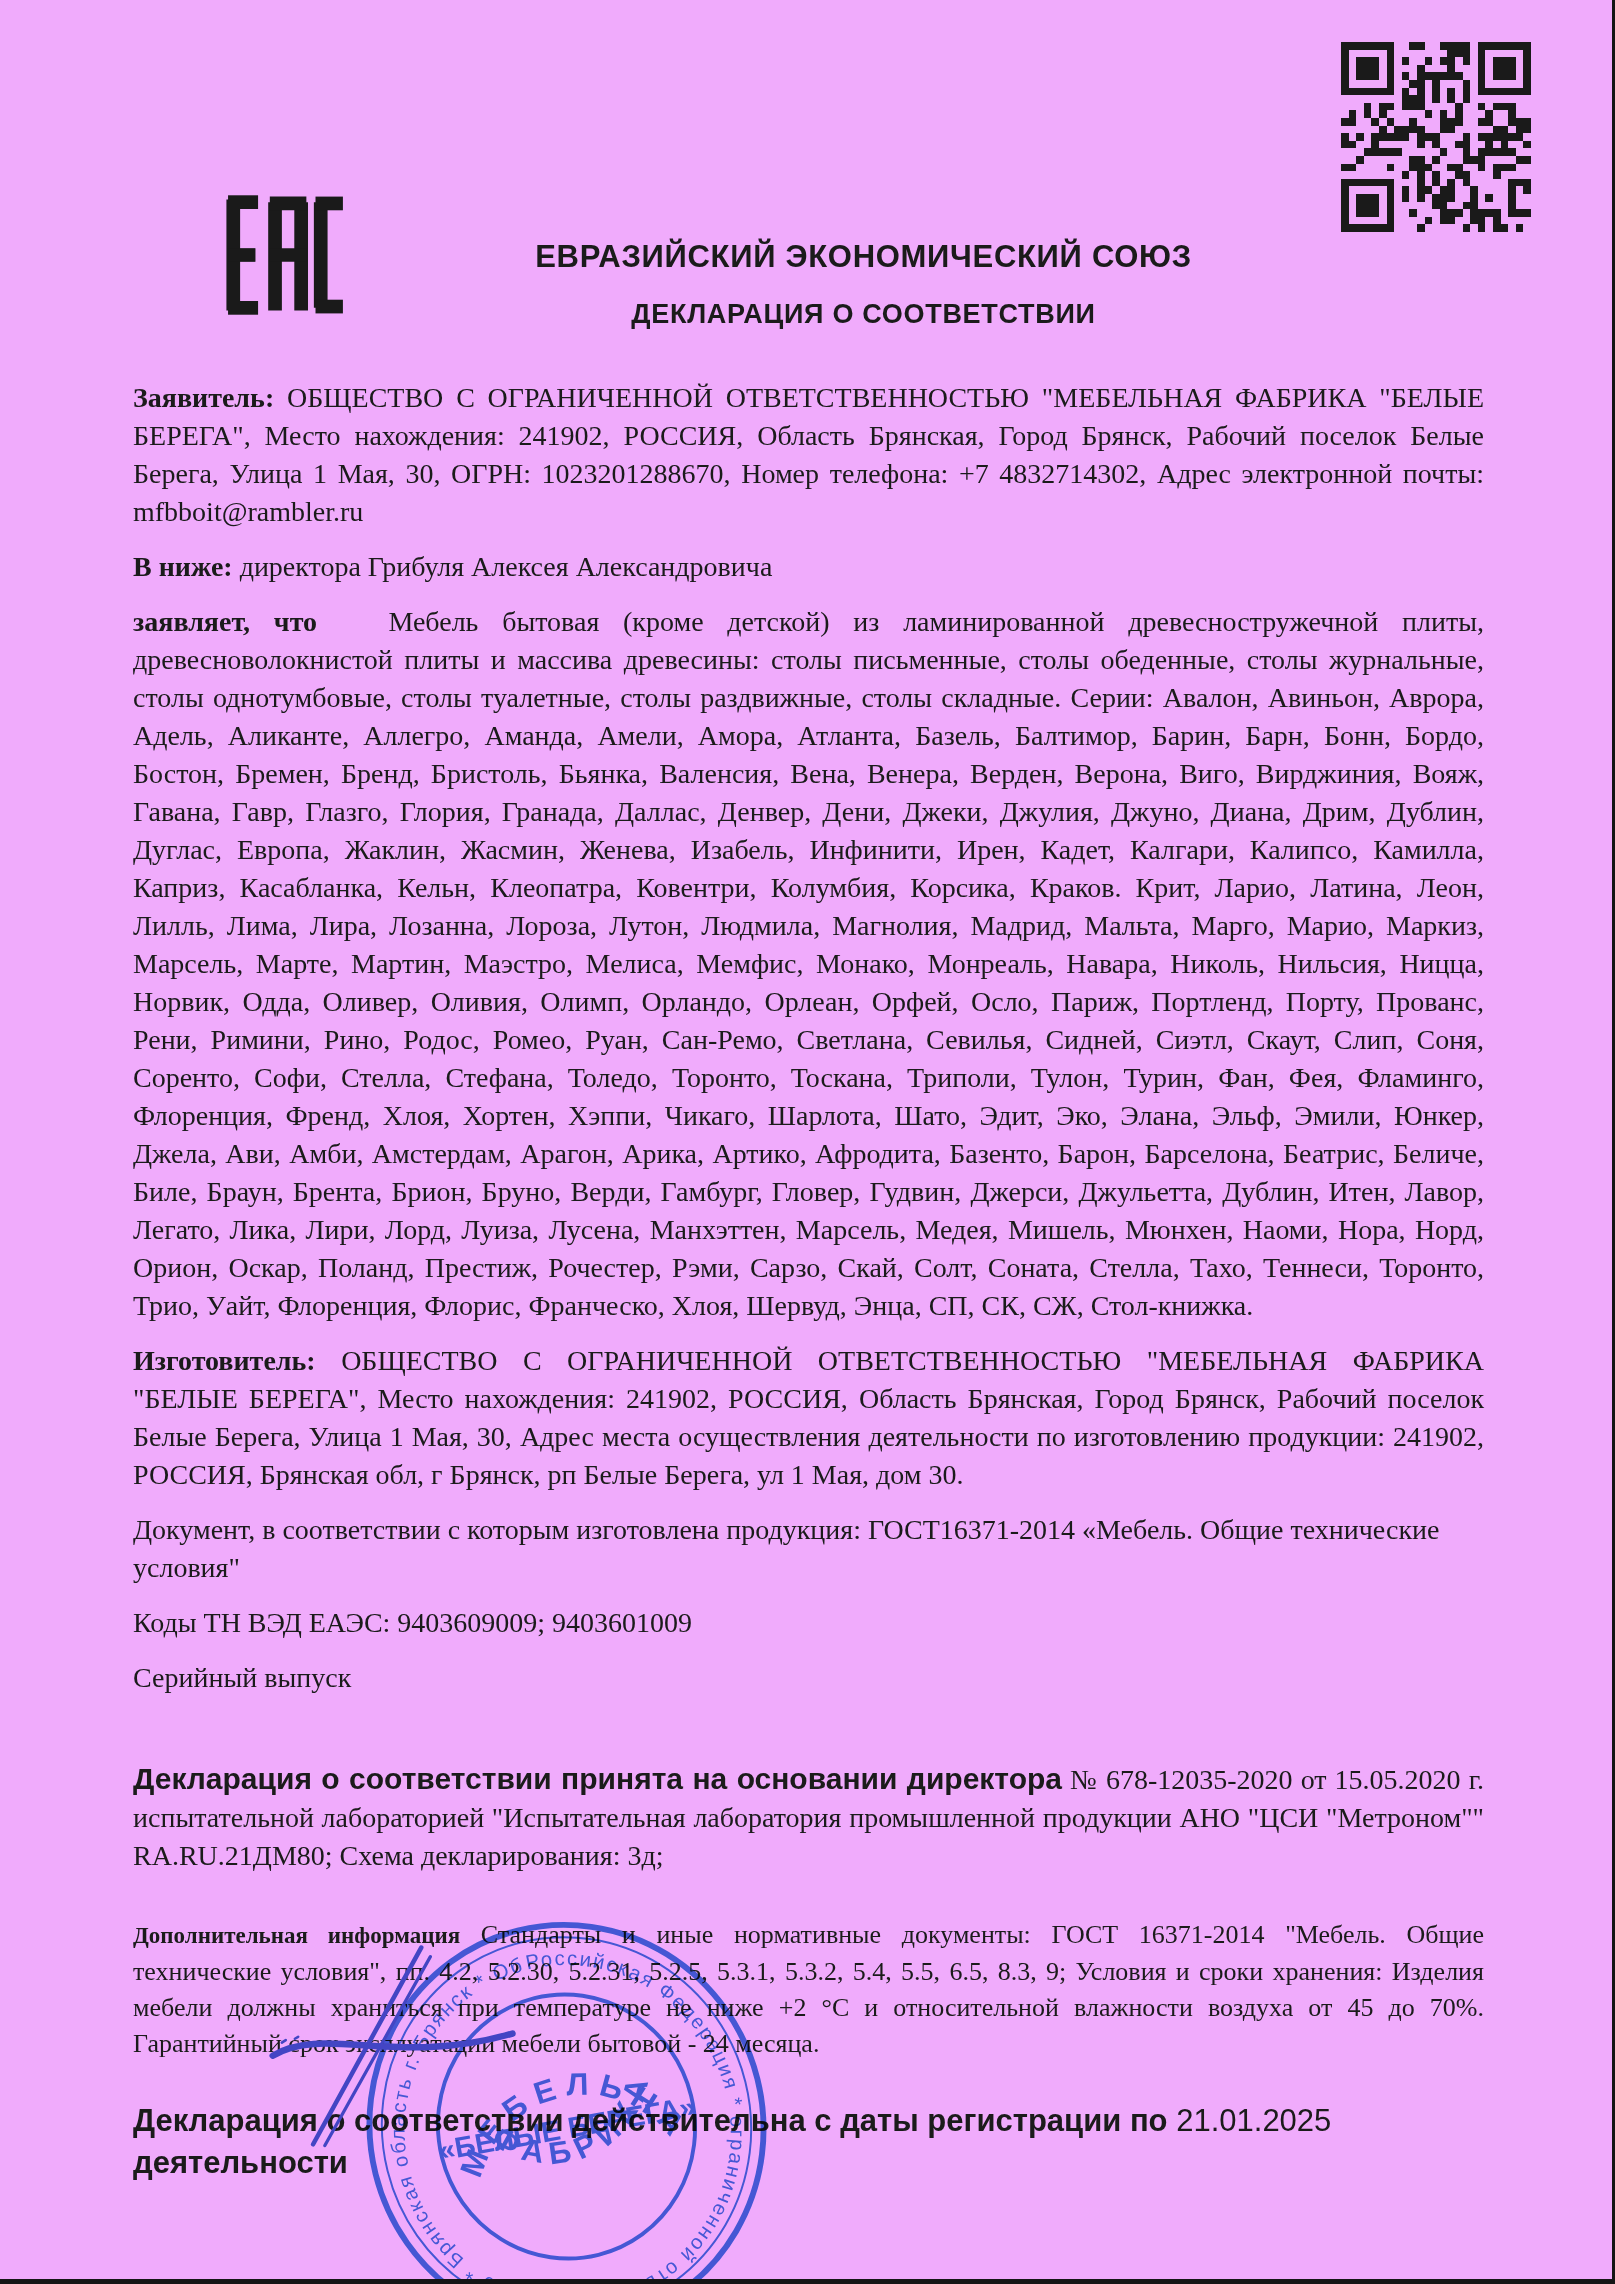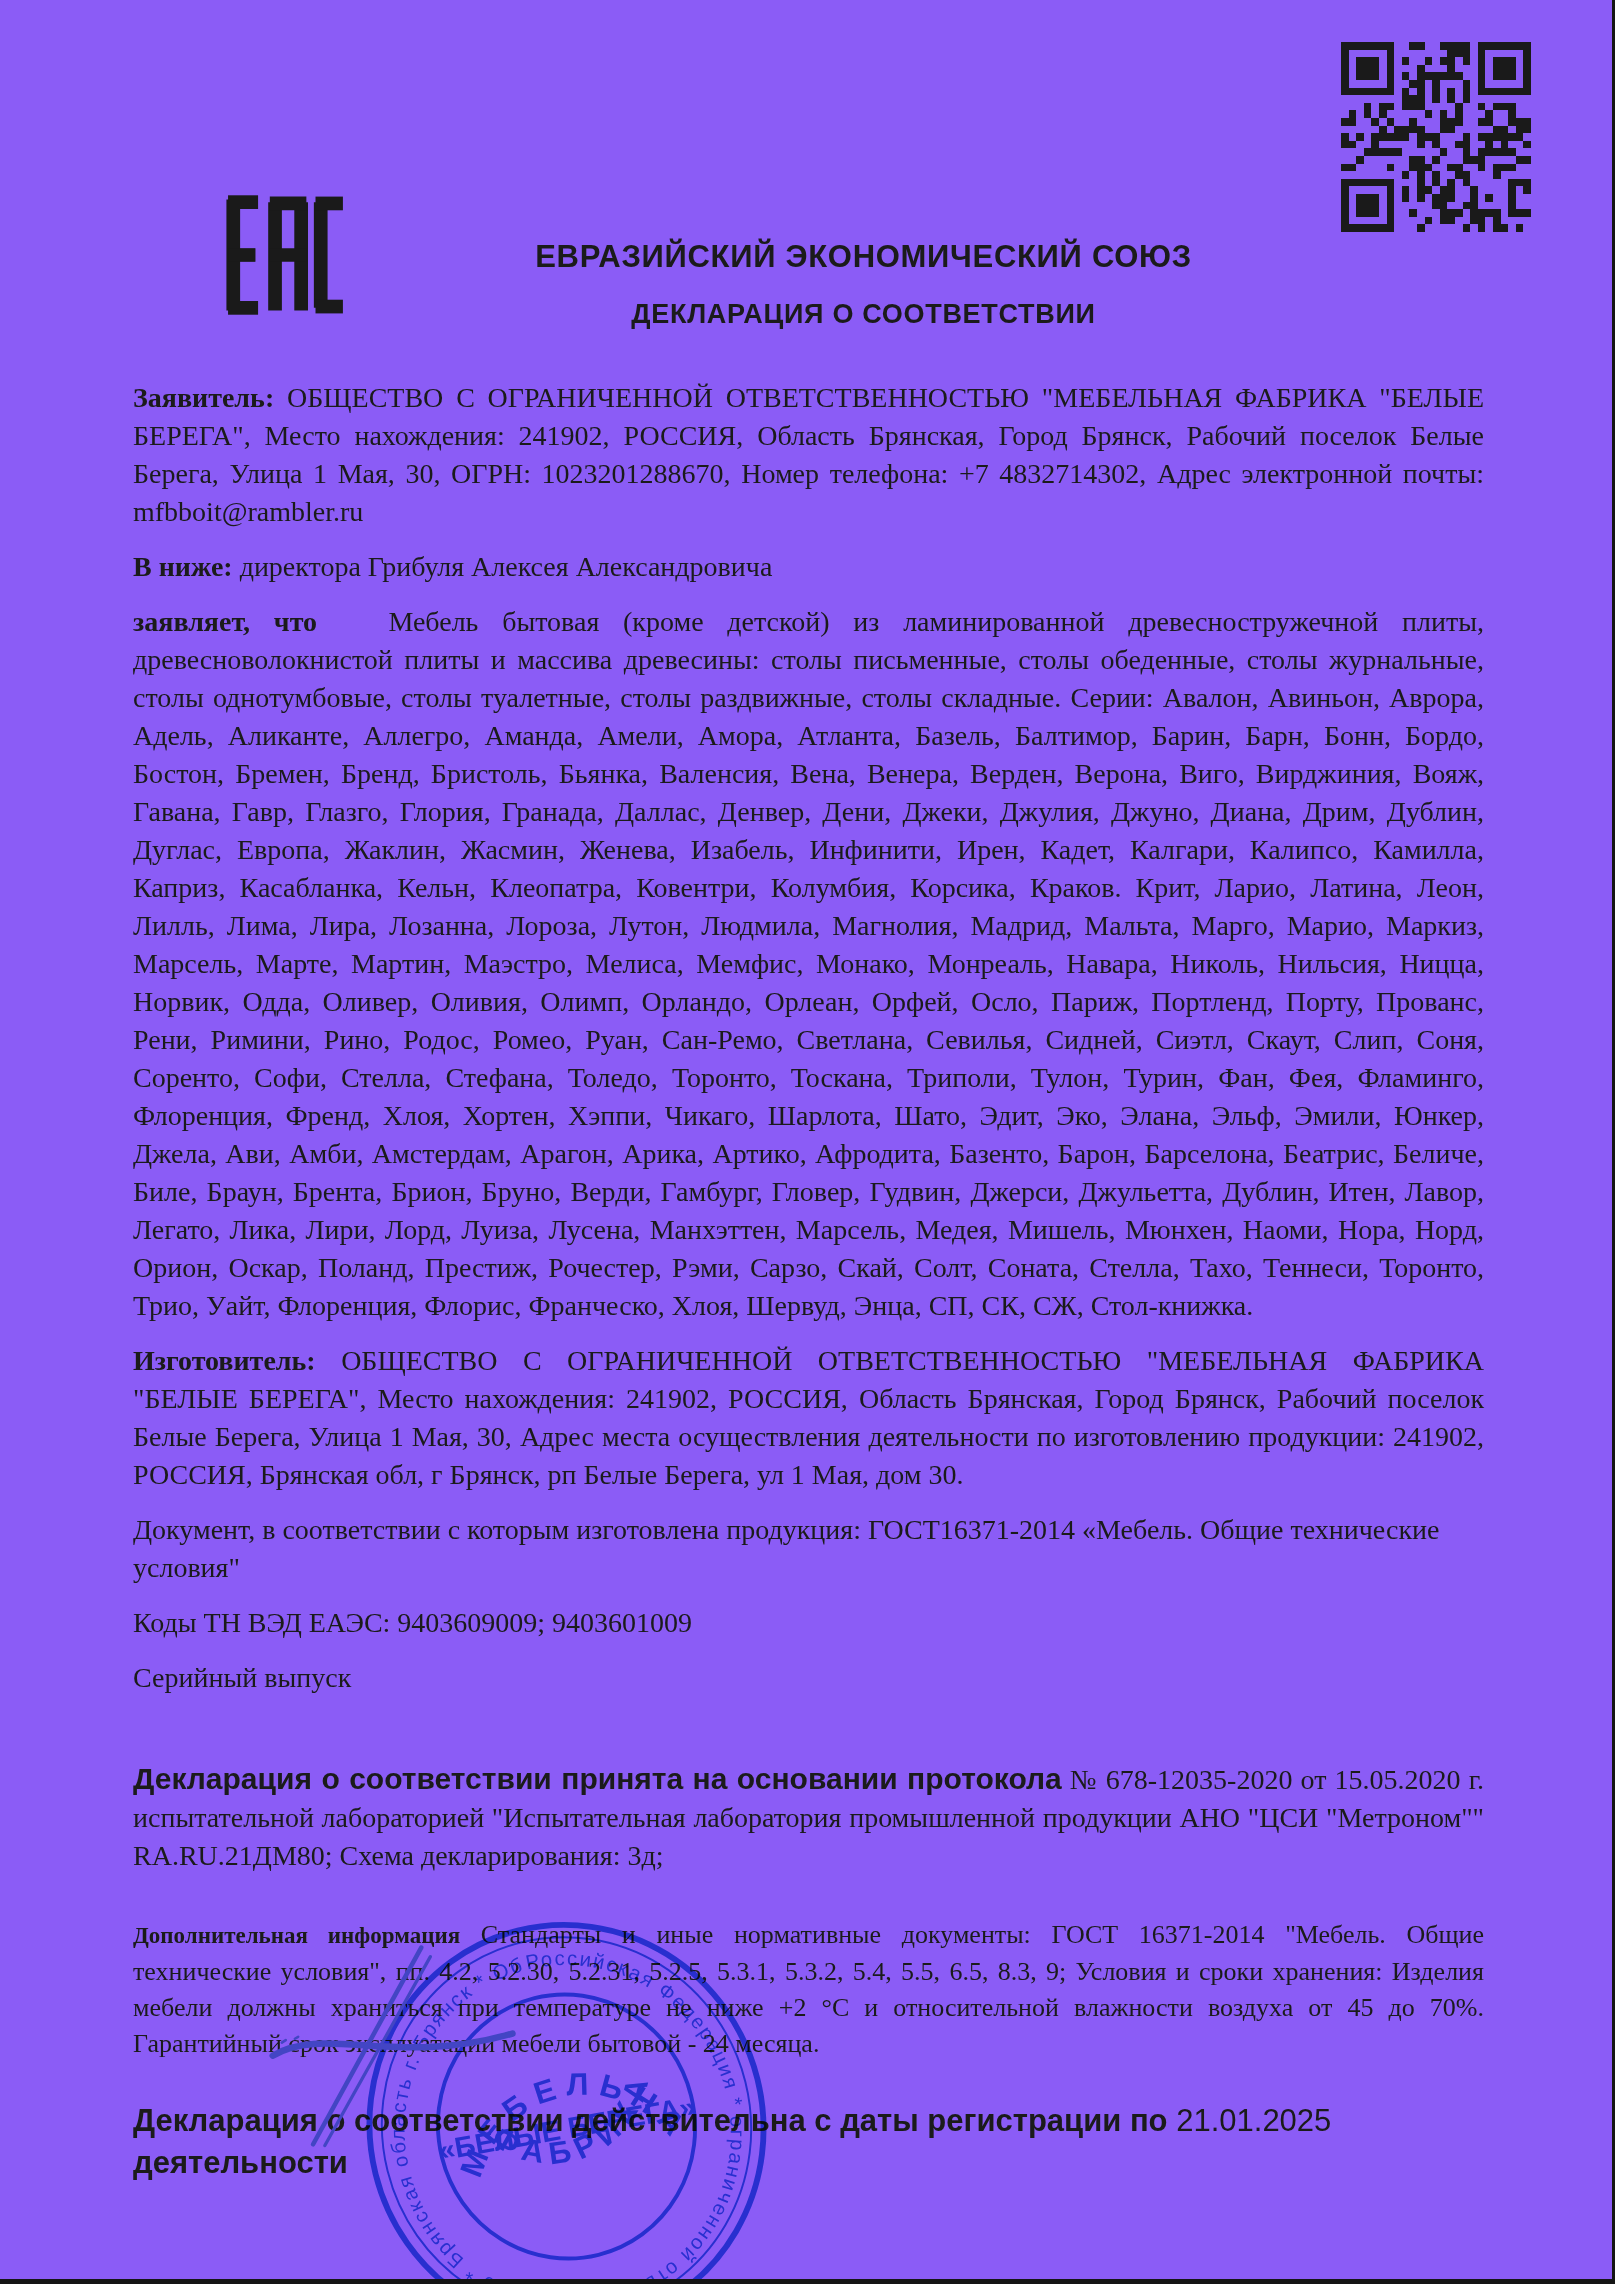--- a/index.html
+++ b/index.html
@@ -1,19 +1,19 @@
 <!DOCTYPE html>
 <html lang="ru" style="font-size:10.4px"><head>
 <meta charset="utf-8">
 <style>
   html,body{margin:0;padding:0;background:#9a9a9a;}
   .page{
     position:relative;
     width:1616px;height:2284px;
-    background:#8b5cf6;
+    background:#f0abfc;
     color:#1b1b1b;
     overflow:hidden;
     font-family:"Liberation Serif", serif;
   }
   
   .edge-right{position:absolute;right:0;top:0;width:3.9px;height:100%;background:#151515;}
   .edge-bottom{position:absolute;left:0;bottom:0;width:100%;height:4.6px;background:#151515;}
 
   
   .qr{position:absolute;left:1341px;top:42px;width:190px;height:190px;}
@@ -385,21 +385,21 @@
 
     <p class="mt14"><span class="b">заявляет, что</span>&nbsp;&nbsp; <span>Мебель бытовая (кроме детской) из ламинированной древесностружечной плиты, древесноволокнистой плиты и массива древесины: столы письменные, столы обеденные, столы журнальные, столы однотумбовые, столы туалетные, столы раздвижные, столы складные. Серии: Авалон, Авиньон, Аврора, Адель, Аликанте, Аллегро, Аманда, Амели, Амора, Атланта, Базель, Балтимор, Барин, Барн, Бонн, Бордо, Бостон, Бремен, Бренд, Бристоль, Бьянка, Валенсия, Вена, Венера, Верден, Верона, Виго, Вирджиния, Вояж, Гавана, Гавр, Глазго, Глория, Гранада, Даллас, Денвер, Дени, Джеки, Джулия, Джуно, Диана, Дрим, Дублин, Дуглас, Европа, Жаклин, Жасмин, Женева, Изабель, Инфинити, Ирен, Кадет, Калгари, Калипсо, Камилла, Каприз, Касабланка, Кельн, Клеопатра, Ковентри, Колумбия, Корсика, Краков. Крит, Ларио, Латина, Леон, Лилль, Лима, Лира, Лозанна, Лороза, Лутон, Людмила, Магнолия, Мадрид, Мальта, Марго, Марио, Маркиз, Марсель, Марте, Мартин, Маэстро, Мелиса, Мемфис, Монако, Монреаль, Навара, Николь, Нильсия, Ницца, Норвик, Одда, Оливер, Оливия, Олимп, Орландо, Орлеан, Орфей, Осло, Париж, Портленд, Порту, Прованс, Рени, Римини, Рино, Родос, Ромео, Руан, Сан-Ремо, Светлана, Севилья, Сидней, Сиэтл, Скаут, Слип, Соня, Соренто, Софи, Стелла, Стефана, Толедо, Торонто, Тоскана, Триполи, Тулон, Турин, Фан, Фея, Фламинго, Флоренция, Френд, Хлоя, Хортен, Хэппи, Чикаго, Шарлота, Шато, Эдит, Эко, Элана, Эльф, Эмили, Юнкер, Джела, Ави, Амби, Амстердам, Арагон, Арика, Артико, Афродита, Базенто, Барон, Барселона, Беатрис, Беличе, Биле, Браун, Брента, Брион, Бруно, Верди, Гамбург, Гловер, Гудвин, Джерси, Джульетта, Дублин, Итен, Лавор, Легато, Лика, Лири, Лорд, Луиза, Лусена, Манхэттен, Марсель, Медея, Мишель, Мюнхен, Наоми, Нора, Норд, Орион, Оскар, Поланд, Престиж, Рочестер, Рэми, Сарзо, Скай, Солт, Соната, Стелла, Тахо, Теннеси, Торонто, Трио, Уайт, Флоренция, Флорис, Франческо, Хлоя, Шервуд, Энца, СП, СК, СЖ, Стол-книжка.</span></p>
 
     <p class="mt24"><span class="b">Изготовитель:</span> <span>ОБЩЕСТВО С ОГРАНИЧЕННОЙ ОТВЕТСТВЕННОСТЬЮ "МЕБЕЛЬНАЯ ФАБРИКА "БЕЛЫЕ БЕРЕГА", Место нахождения: 241902, РОССИЯ, Область Брянская, Город Брянск, Рабочий поселок Белые Берега, Улица 1 Мая, 30, Адрес места осуществления деятельности по изготовлению продукции: 241902, РОССИЯ, Брянская обл, г Брянск, рп Белые Берега, ул 1 Мая, дом 30.</span></p>
 
     <p class="nj">Документ, в соответствии с которым изготовлена продукция: ГОСТ16371-2014 «Мебель. Общие технические условия"</p>
     <p class="nj">Коды ТН ВЭД ЕАЭС: 9403609009; 9403601009</p>
     <p class="nj mt14">Серийный выпуск</p>
 
 
-    <p class="sec-basis"><span class="lbl">Декларация о соответствии принята на основании протокола</span> <span>№ 678-12035-2020 от 15.05.2020 г. испытательной лабораторией "Испытательная лаборатория промышленной продукции АНО "ЦСИ "Метроном"" RA.RU.21ДМ80; Схема декларирования: 3д;</span></p>
+    <p class="sec-basis"><span class="lbl">Декларация о соответствии принята на основании директора</span> <span>№ 678-12035-2020 от 15.05.2020 г. испытательной лабораторией "Испытательная лаборатория промышленной продукции АНО "ЦСИ "Метроном"" RA.RU.21ДМ80; Схема декларирования: 3д;</span></p>
 
     <p class="sec-add"><span class="lbl">Дополнительная информация</span> <span>Стандарты и иные нормативные документы: ГОСТ 16371-2014 "Мебель. Общие технические условия", пп. 4.2, 5.2.30, 5.2.31, 5.2.5, 5.3.1, 5.3.2, 5.4, 5.5, 6.5, 8.3, 9; Условия и сроки хранения: Изделия мебели должны храниться при температуре не ниже +2 °С и относительной влажности воздуха от 45 до 70%. Гарантийный срок эксплуатации мебели бытовой - 24 месяца.</span></p>
 
     <p class="sec-valid"><span class="lbl">Декларация о соответствии действительна с даты регистрации по</span> <span>21.01.2025</span><span class="suffix">деятельности</span></p>
 
   </div>
 
   <svg class="stamp" viewBox="0 0 670 680">
     <defs>
       <path id="ringPath" d="M335,92 a250,256 0 1,1 -0.1,0" fill="none"></path>

